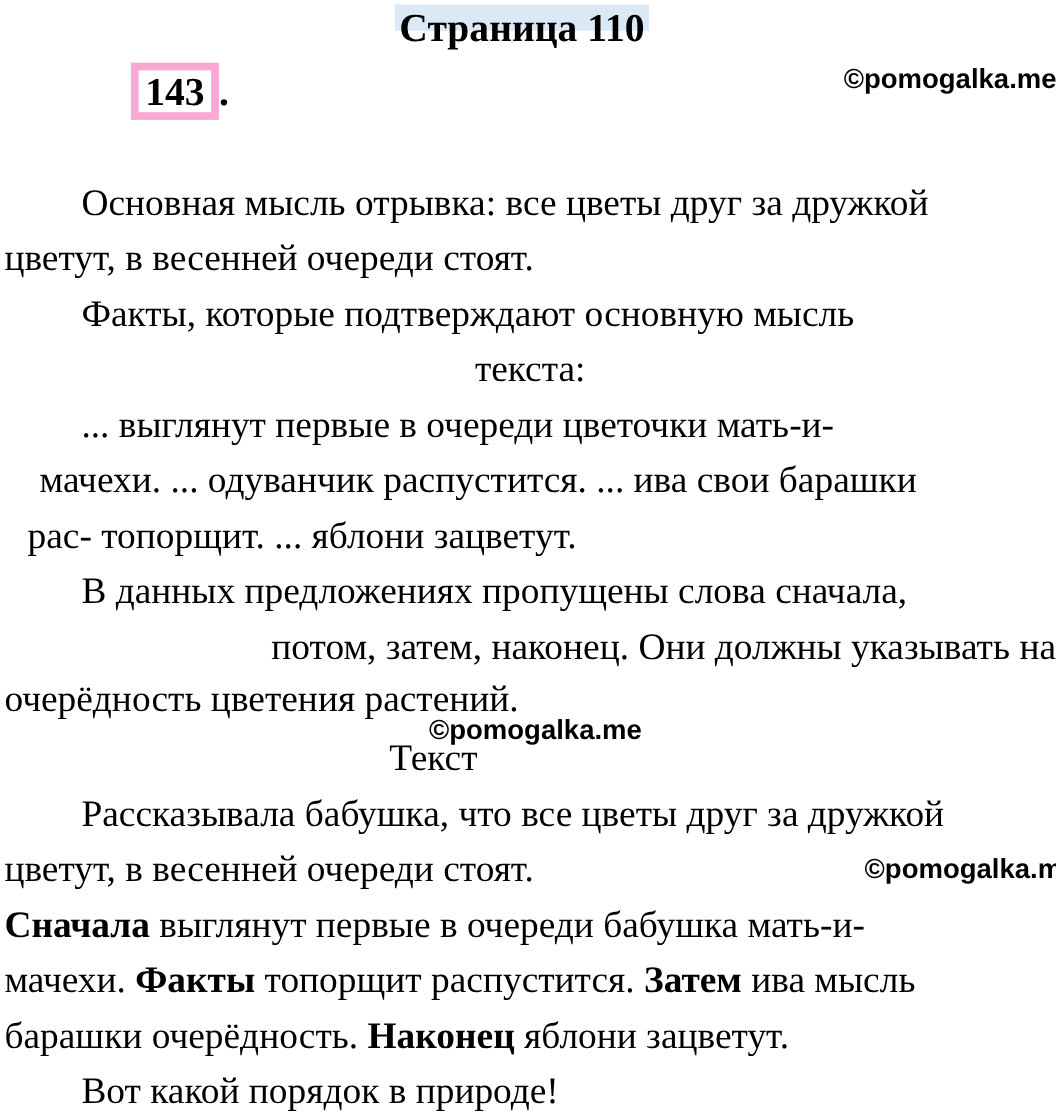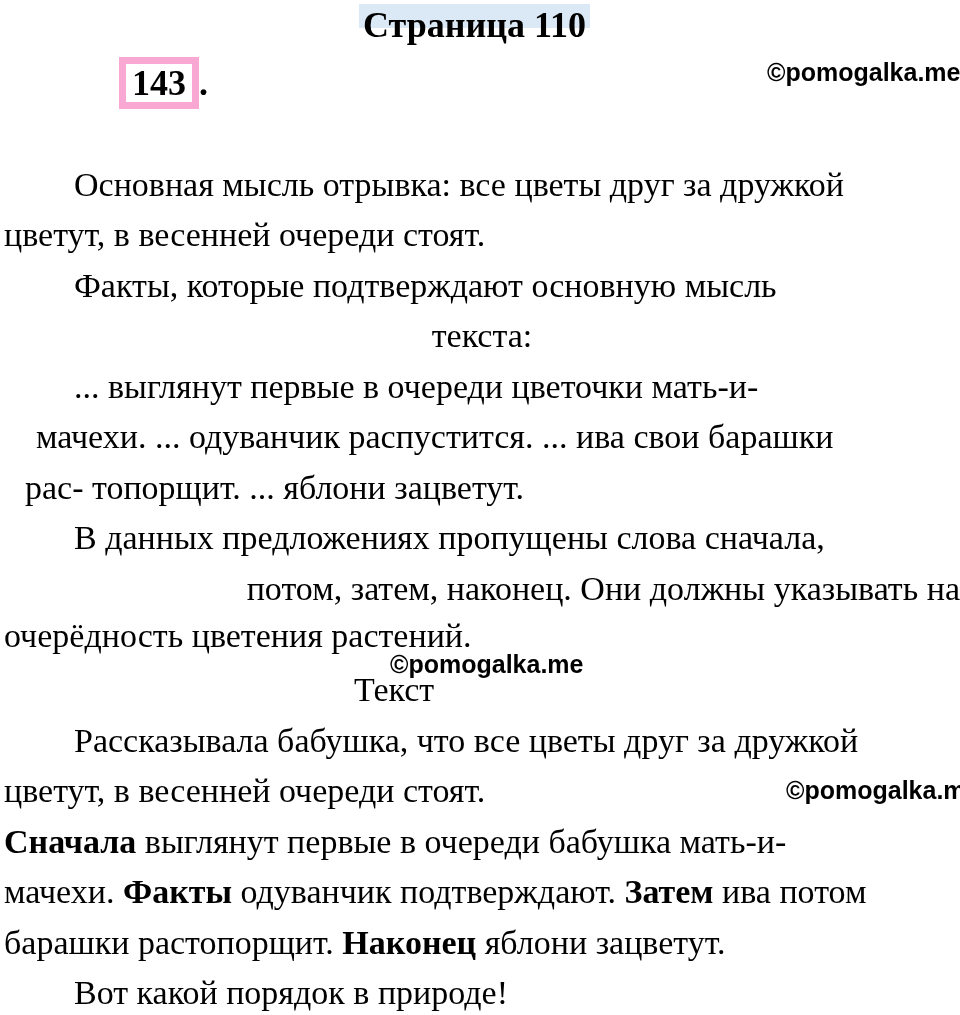--- a/index.html
+++ b/index.html
@@ -35,15 +35,15 @@
 <div class="p" style="top:611px;">очерёдность цветения растений.</div>
 
 <div class="wm" style="left:390px;top:653px;">©pomogalka.me</div>
 <div class="p center" style="top:665px;">Текст</div>
 
 <div class="p ind" style="top:716px;">Рассказывала бабушка, что все цветы друг за дружкой</div>
 <div class="p" style="top:766px;">цветут, в весенней очереди стоят.</div>
 <div class="wm" style="left:786px;top:779px;">©pomogalka.me</div>
 
 <div class="p" style="top:817px;"><b>Сначала</b><span> выглянут первые в очереди бабушка мать-и-</span></div>
-<div class="p" style="top:867px;"><span>мачехи. </span><b>Факты</b><span> одуванчик подтверждают. </span><b>Затем</b><span> ива потом</span></div>
-<div class="p" style="top:918px;"><span>барашки растопорщит. </span><b>Наконец</b><span> яблони зацветут.</span></div>
+<div class="p" style="top:867px;"><span>мачехи. </span><b>Факты</b><span> топорщит распустится. </span><b>Затем</b><span> ива мысль</span></div>
+<div class="p" style="top:918px;"><span>барашки очерёдность. </span><b>Наконец</b><span> яблони зацветут.</span></div>
 <div class="p ind" style="top:968px;">Вот какой порядок в природе!</div>
 
 </body></html>

